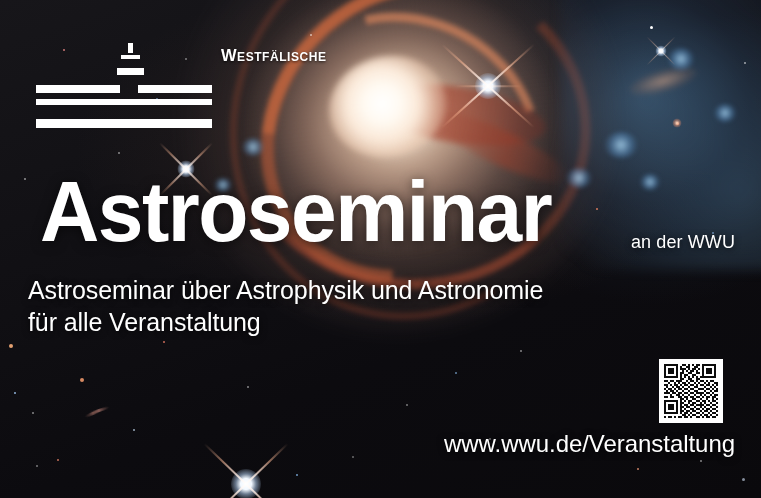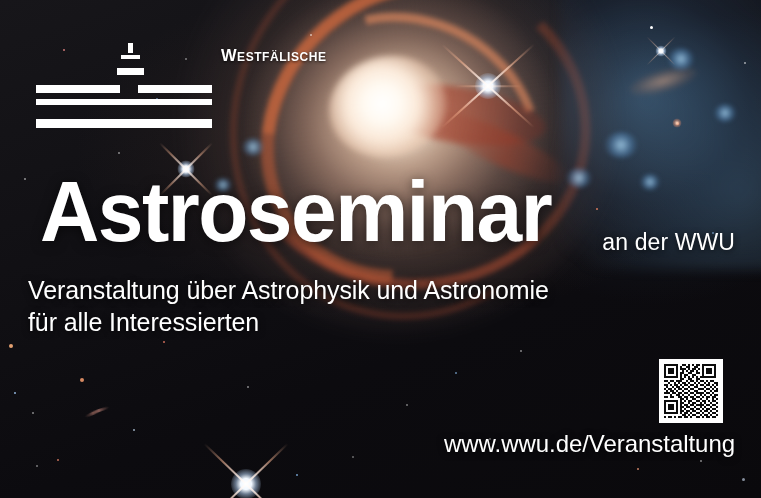--- a/index.html
+++ b/index.html
@@ -221,21 +221,21 @@
     transform-origin: left center;
     white-space: nowrap;
     text-shadow: 0 2px 12px rgba(0,0,0,0.55);
   }
 
   .tagline {
     position: absolute;
     right: 26px;
     top: 230px;
     color: #ffffff;
-    font-size: 23px;
+    font-size: 18px;
     line-height: 24px;
     letter-spacing: 0.1px;
     white-space: nowrap;
     text-shadow: 0 1px 6px rgba(0,0,0,0.8);
   }
 
   .subtitle {
     position: absolute;
     left: 28px;
     top: 274px;
@@ -388,22 +388,22 @@
 
   <div class="wordmark">
     <div>Westfälische</div>
   </div>
 
   <div class="headline">Astroseminar</div>
 
   <div class="tagline">an der WWU</div>
 
   <div class="subtitle">
-    <div>Veranstaltung über Astrophysik und Astronomie</div>
-    <div>für alle Interessierten</div>
+    <div>Astroseminar über Astrophysik und Astronomie</div>
+    <div>für alle Veranstaltung</div>
   </div>
 
   <div class="qr-panel">
     <div class="qr-canvas" id="qr-canvas">
         <i class="on"></i>
         <i class="on"></i>
         <i class="on"></i>
         <i class="on"></i>
         <i class="on"></i>
         <i class="on"></i>

